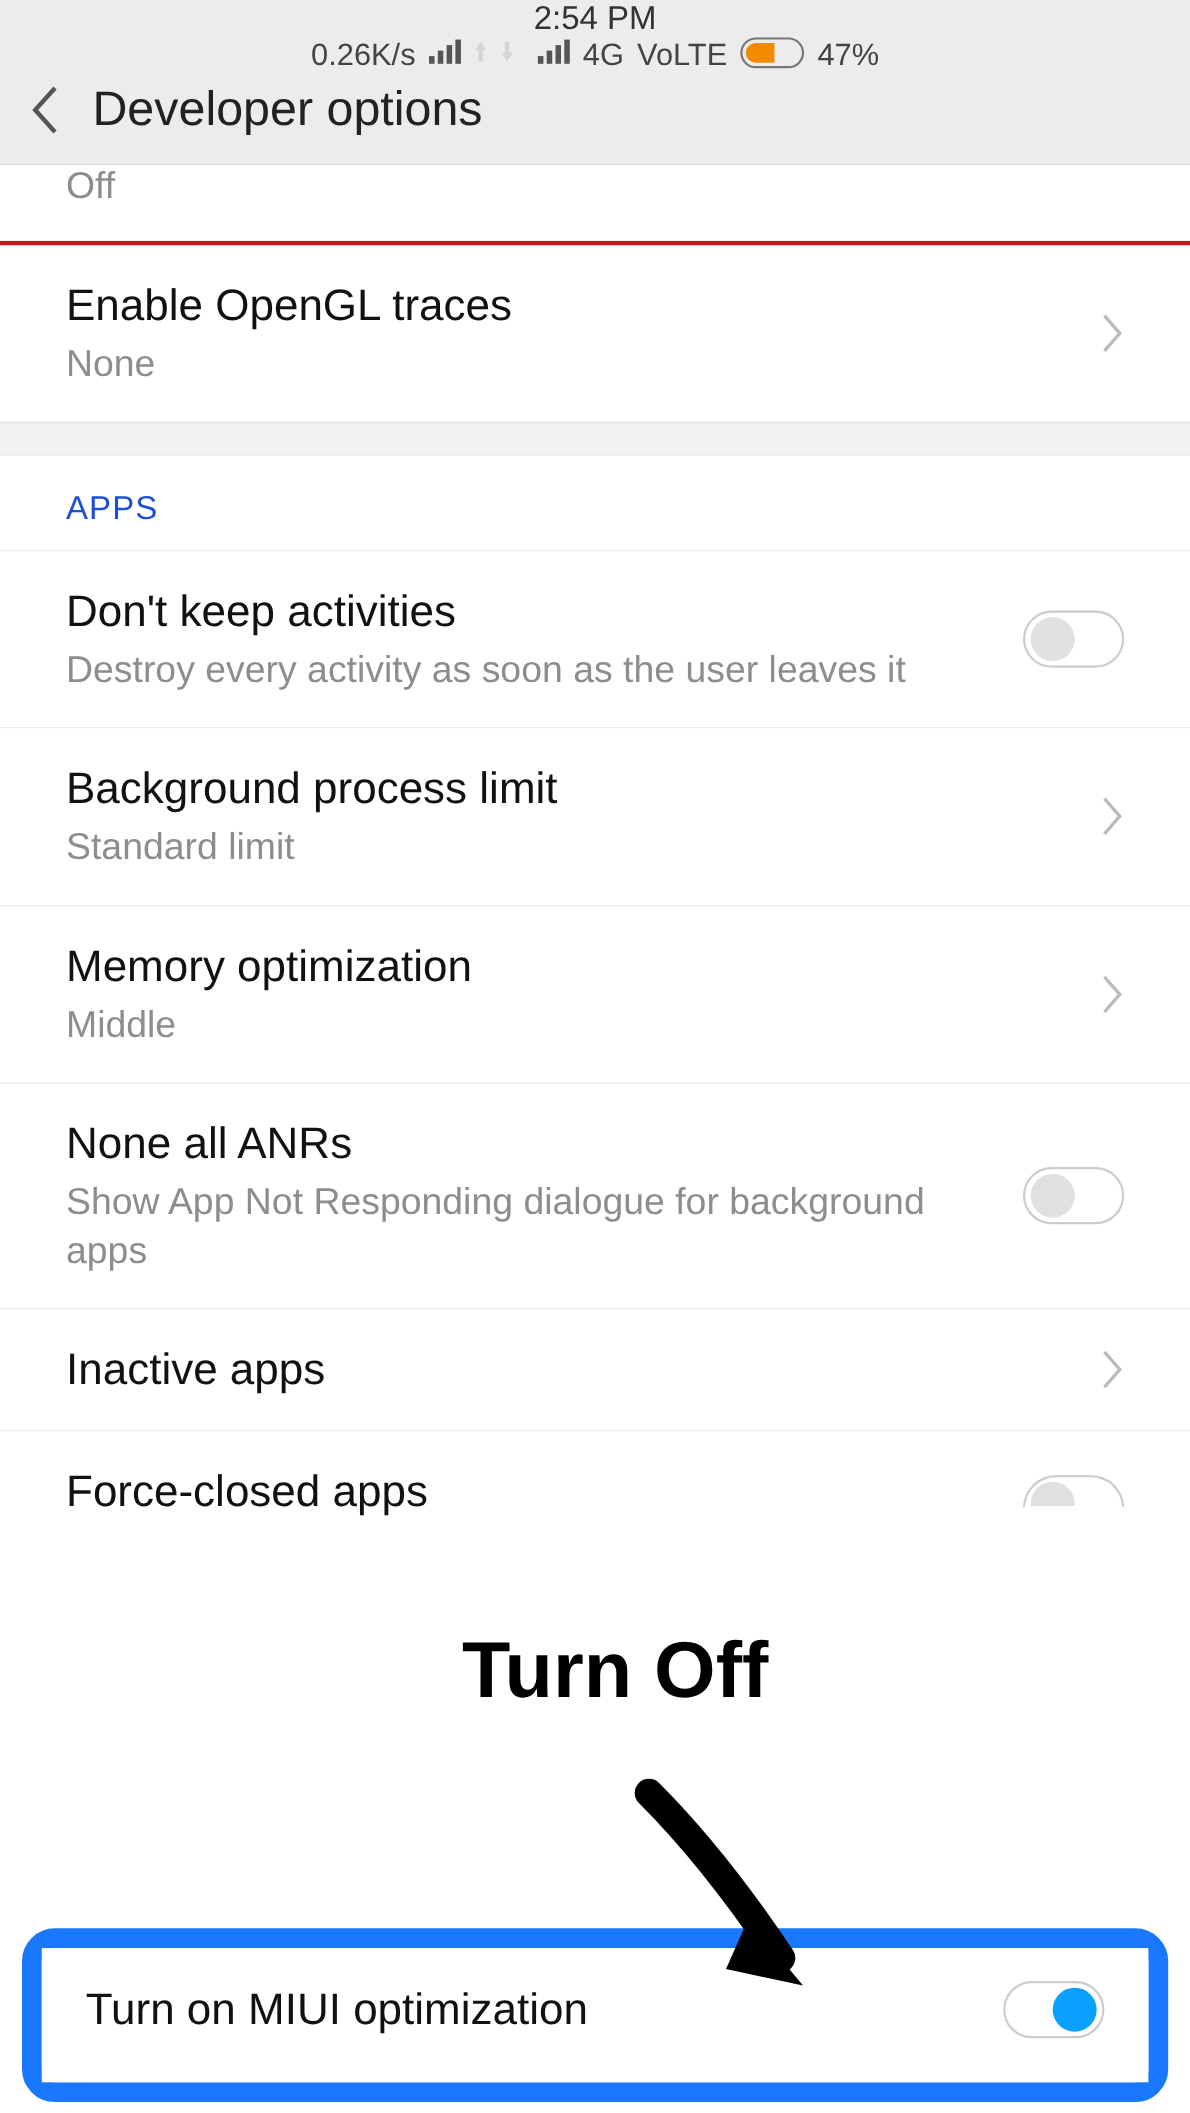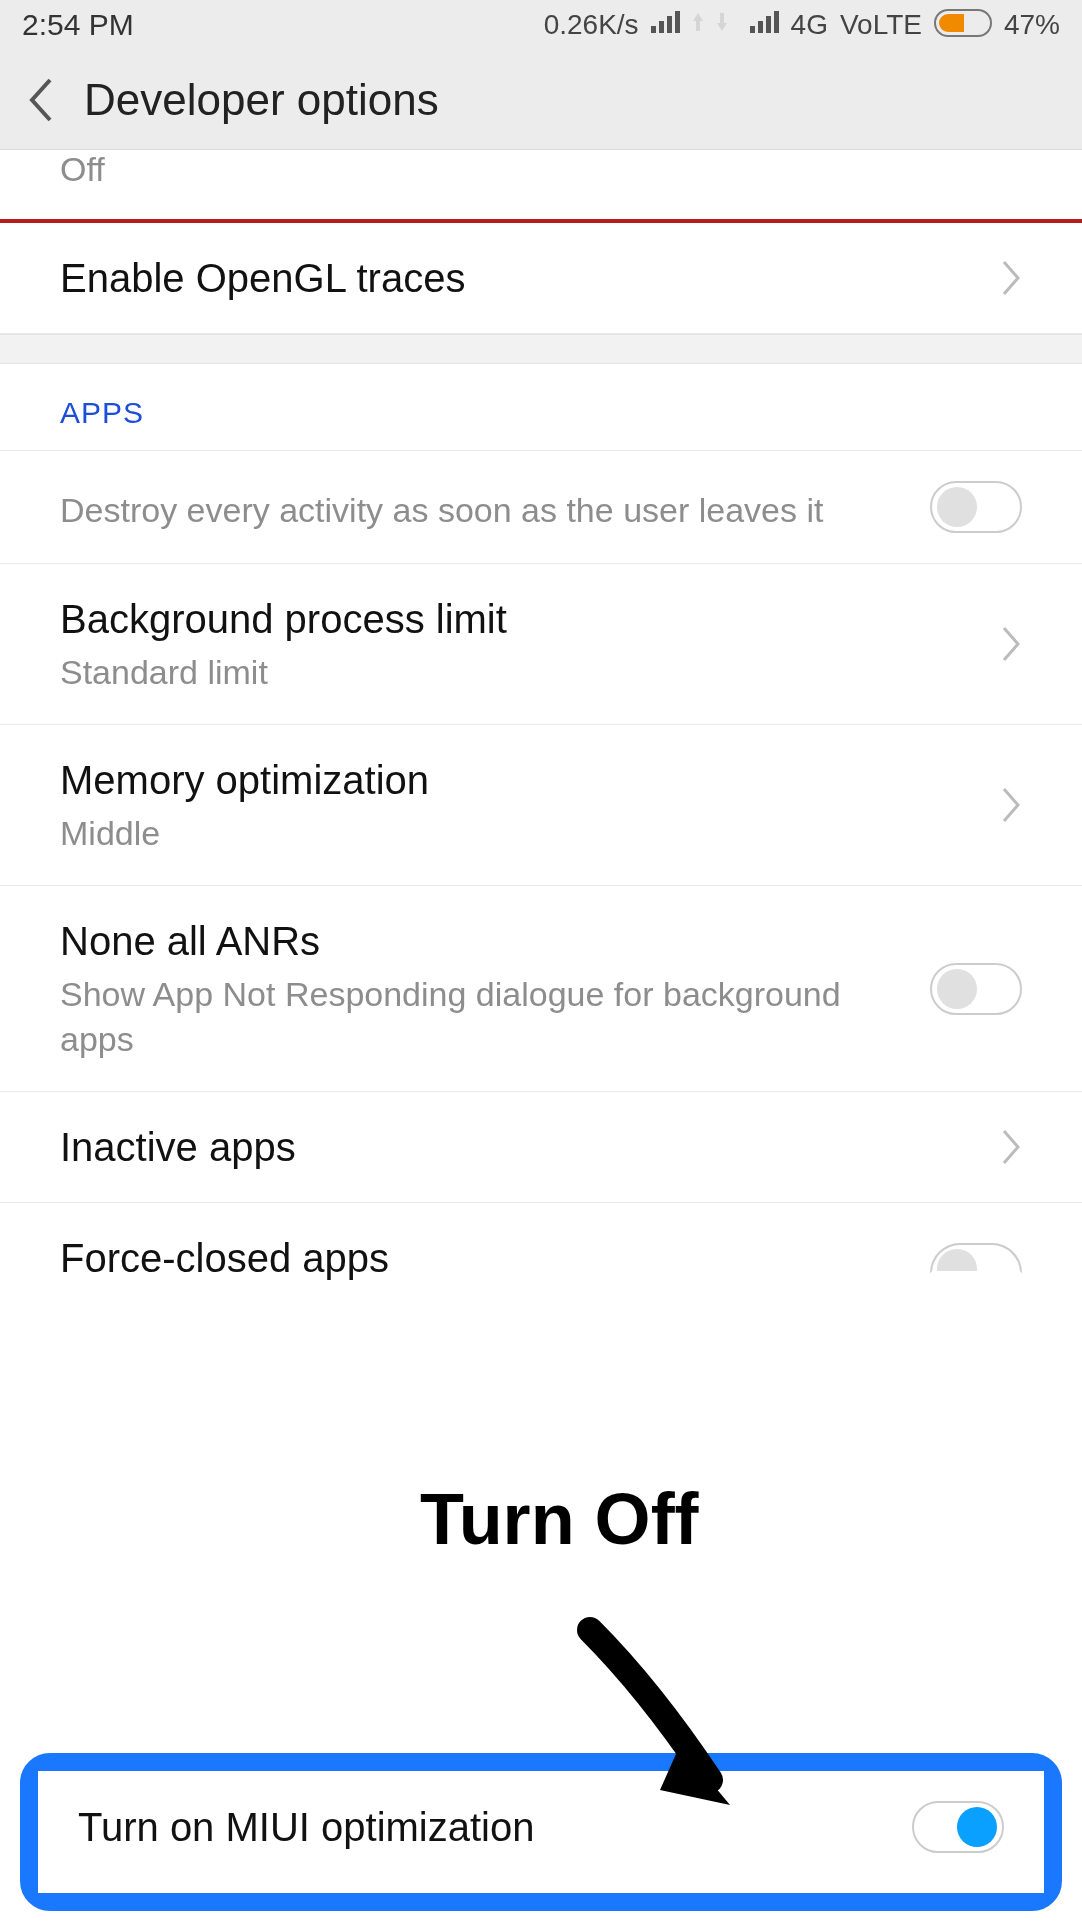--- a/index.html
+++ b/index.html
@@ -15,20 +15,21 @@
   
   .status-bar {
     height: 50px;
     background: #ececec;
     display: flex;
     align-items: center;
     justify-content: space-between;
     padding: 0 22px;
     font-size: 30px;
     color: #333;
+    flex-direction: column;
   }
   .status-right {
     display: flex;
     gap: 12px;
     color: #444;
   }
   .sb-text { font-size: 28px; }
   .signal-bars {
     display: inline-flex;
     align-items: flex-end;
@@ -245,34 +246,36 @@
 
 <div class="content">
 
   <div class="partial-top">
     <div class="sub">Off</div>
   </div>
 
   <div class="row">
     <div class="txt">
       <div class="title">Enable OpenGL traces</div>
+      <div class="sub">None</div>
     </div>
     <div class="ctrl chevron">
       <svg width="20" height="36">
           <path d="M2 2 L16 18 L2 34" fill="none" stroke="#bbb" stroke-width="3"></path>
         </svg>
     </div>
   </div>
 
   <div class="section-gap"></div>
 
   <div class="section-header">APPS</div>
 
   <div class="row">
     <div class="txt">
+      <div class="title">Don't keep activities</div>
       <div class="sub">Destroy every activity as soon as the user leaves it</div>
     </div>
     <div class="ctrl">
       <div class="toggle">
           <div class="knob"></div>
         </div>
     </div>
   </div>
 
   <div class="row">

